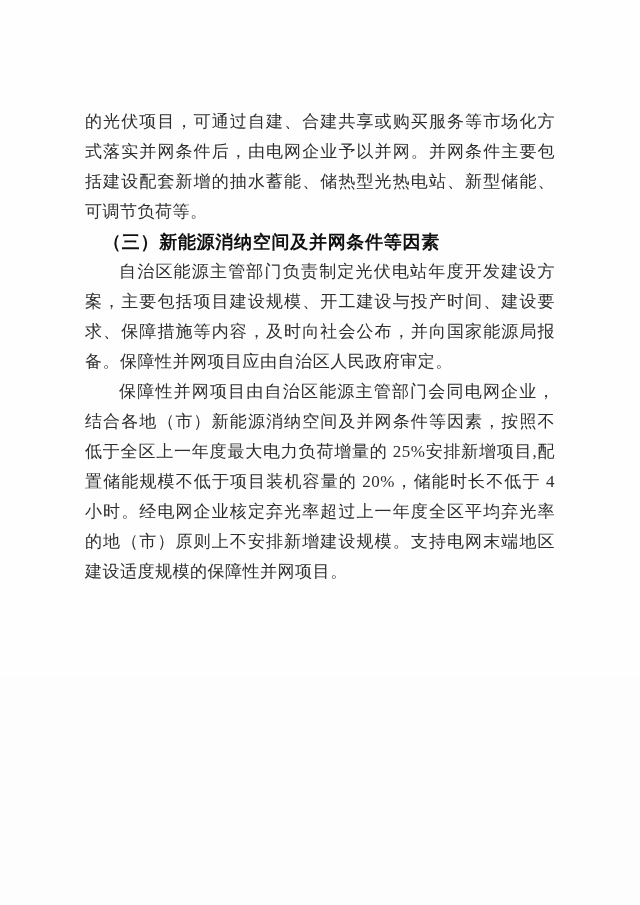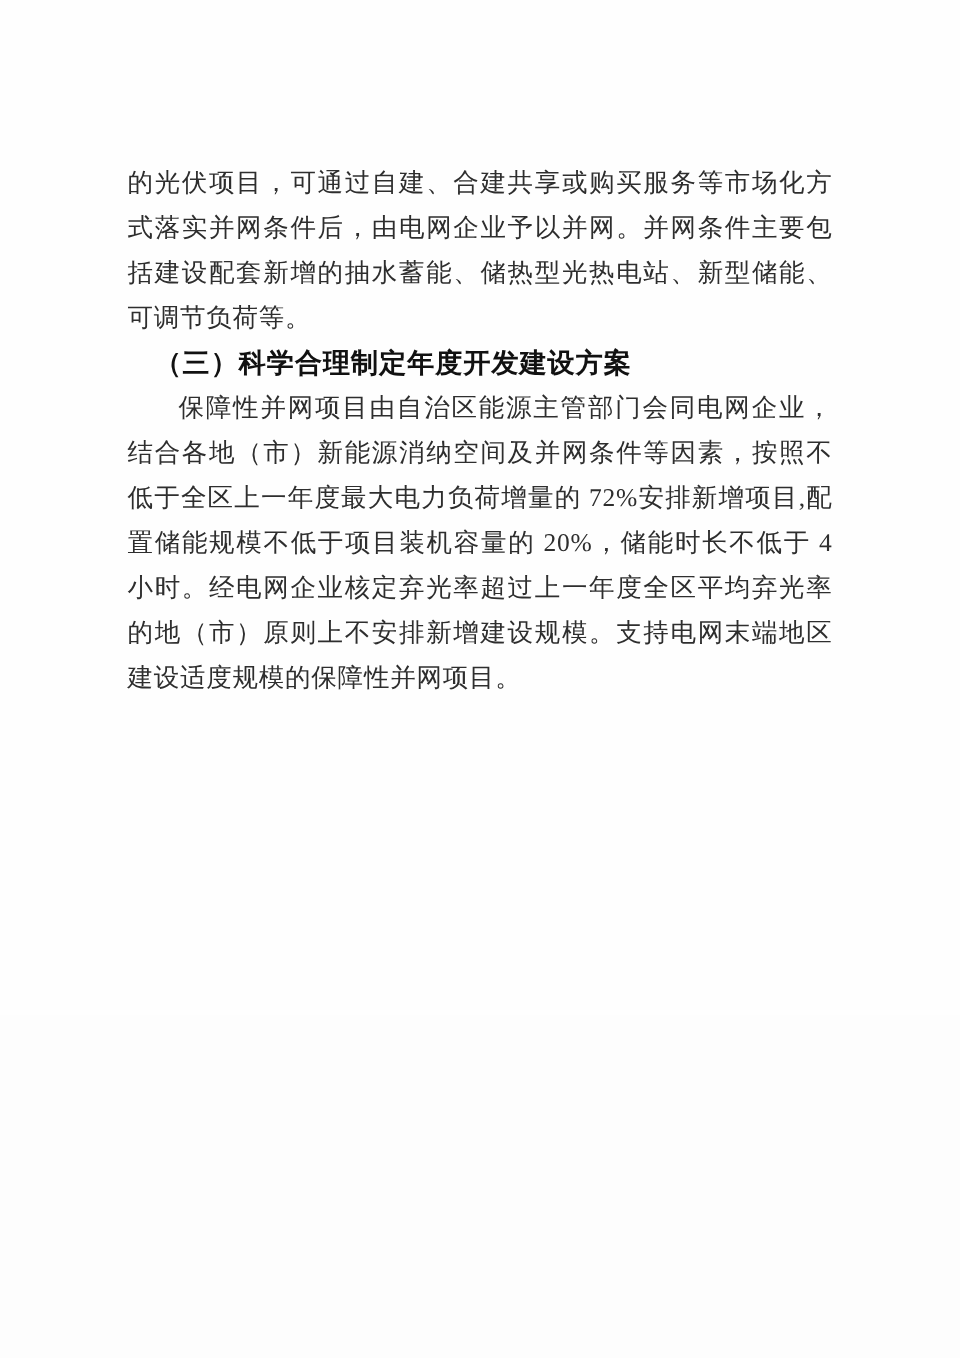--- a/index.html
+++ b/index.html
@@ -48,16 +48,17 @@
     text-indent: 1em;
     font-family: "Liberation Sans", sans-serif;
   }
 </style>
 </head>
 <body>
 
 <main class="page">
   <section class="content">
     <p class="body-para">的光伏项目，可通过自建、合建共享或购买服务等市场化方式落实并网条件后，由电网企业予以并网。并网条件主要包括建设配套新增的抽水蓄能、储热型光热电站、新型储能、可调节负荷等。</p>
-    <h2 class="section-heading">（三）科学合理制定年度开发建设方案</h2>
-    <p class="body-para indent">保障性并网项目由自治区能源主管部门会同电网企业，结合各地（市）新能源消纳空间及并网条件等因素，按照不低于全区上一年度最大电力负荷增量的 72%安排新增项目,配置储能规模不低于项目装机容量的 20%，储能时长不低于 4 小时。经电网企业核定弃光率超过上一年度全区平均弃光率的地（市）原则上不安排新增建设规模。支持电网末端地区建设适度规模的保障性并网项目。</p>
+    <h2 class="section-heading">（三）新能源消纳空间及并网条件等因素</h2>
+    <p class="body-para indent">自治区能源主管部门负责制定光伏电站年度开发建设方案，主要包括项目建设规模、开工建设与投产时间、建设要求、保障措施等内容，及时向社会公布，并向国家能源局报备。保障性并网项目应由自治区人民政府审定。</p>
+    <p class="body-para indent">保障性并网项目由自治区能源主管部门会同电网企业，结合各地（市）新能源消纳空间及并网条件等因素，按照不低于全区上一年度最大电力负荷增量的 25%安排新增项目,配置储能规模不低于项目装机容量的 20%，储能时长不低于 4 小时。经电网企业核定弃光率超过上一年度全区平均弃光率的地（市）原则上不安排新增建设规模。支持电网末端地区建设适度规模的保障性并网项目。</p>
   </section>
 </main>
 
 </body></html>

